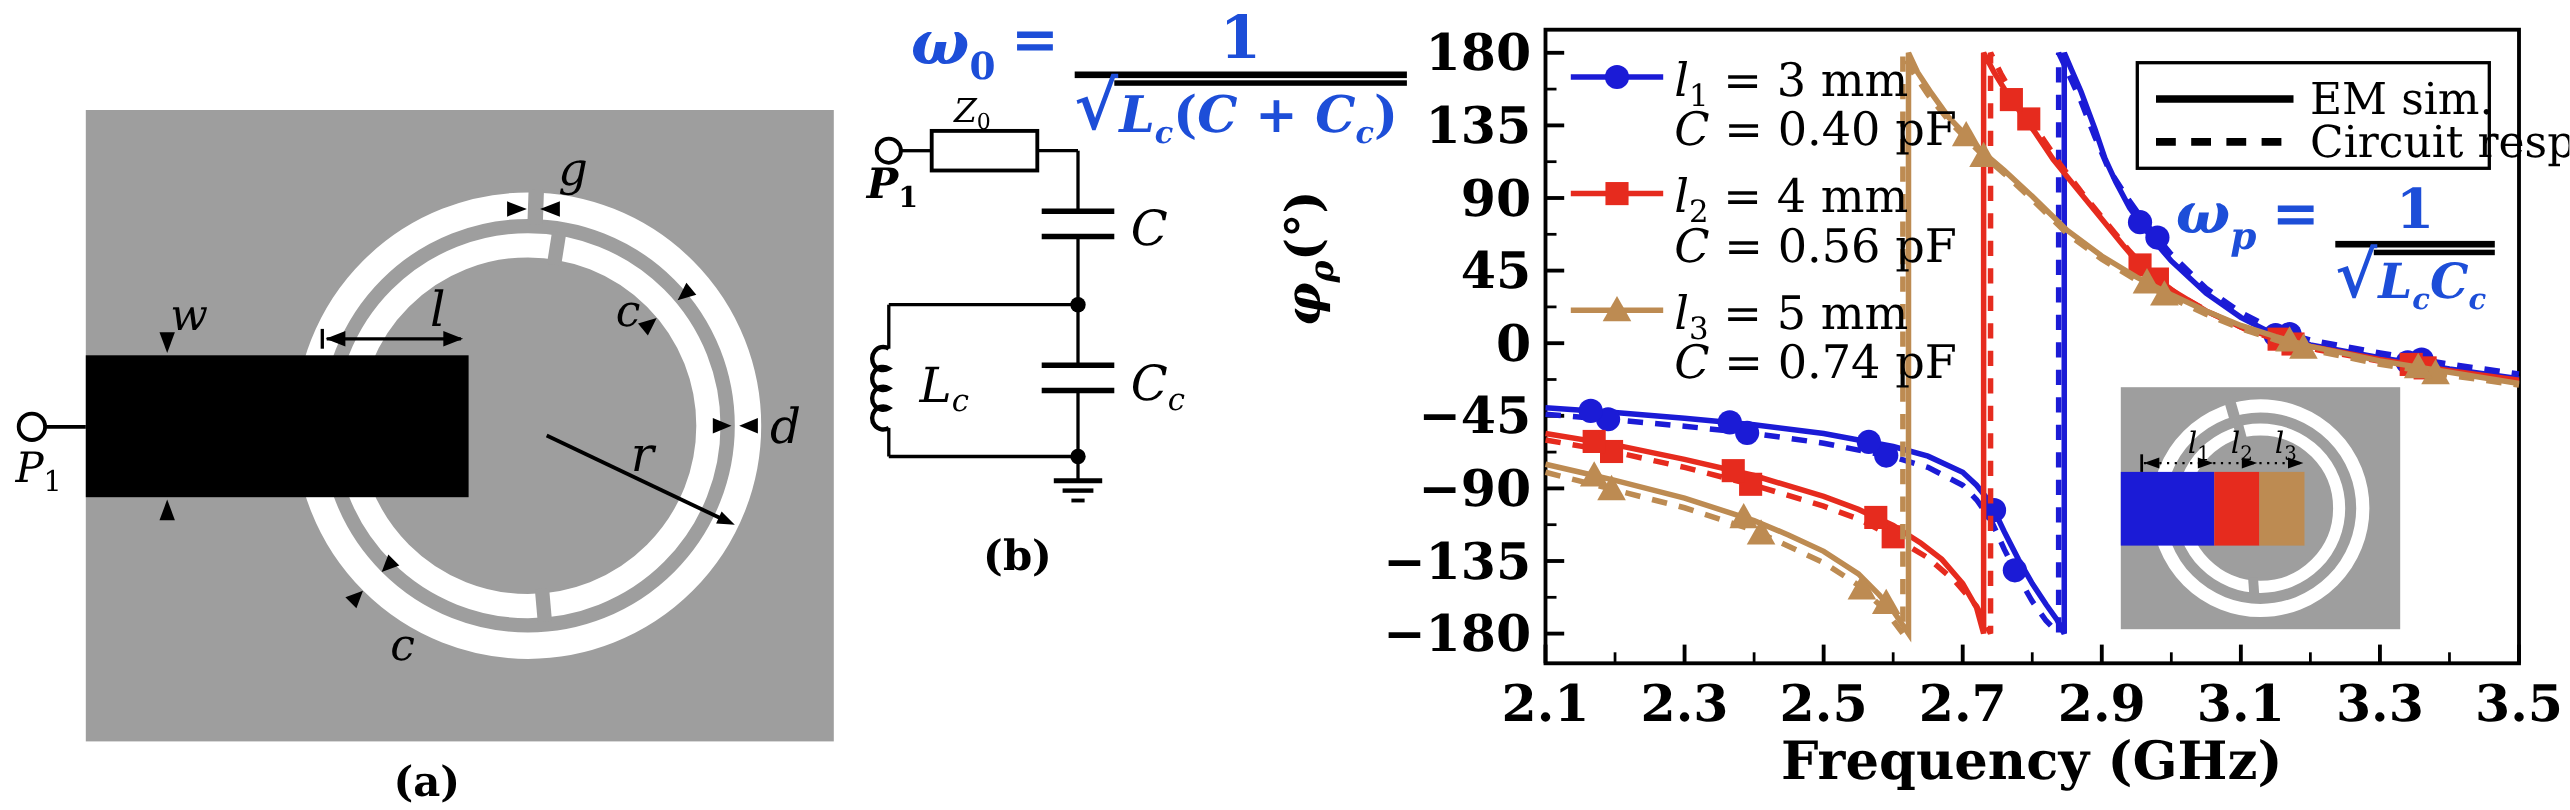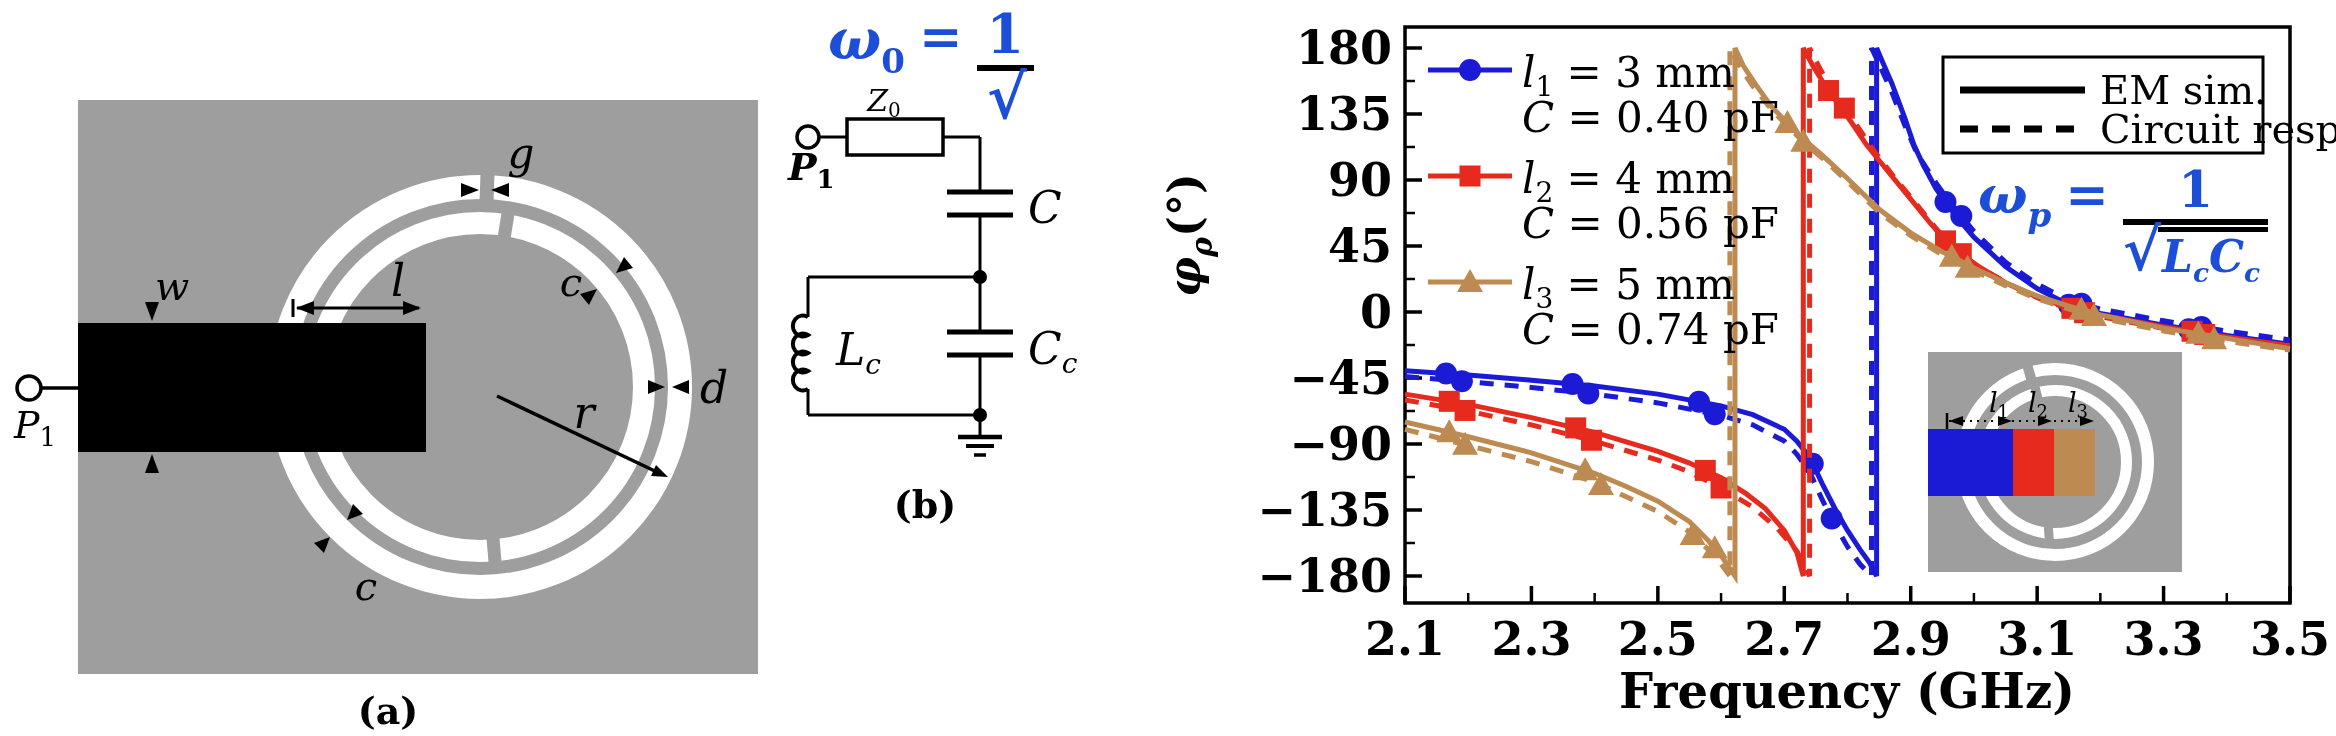--- a/index.html
+++ b/index.html
@@ -246,20 +246,21 @@
       </g>
     </svg>
 
   <div class="formula" id="formula0" style="left:828px;top:6px;">
     <span class="lhs"><span>ω</span><sub>0</sub></span>
     <span class="eq">=</span>
     <span class="frac">
       <span class="num">1</span>
       <span class="den">
         <span class="rt">√</span>
+        <span class="rad" id="rad0"><span class="v">L</span><sub>c</sub><span class="o">(</span><span class="v">C</span><span class="o"> + </span><span class="v">C</span><sub>c</sub><span class="o">)</span></span>
       </span>
     </span>
   </div>
 
   <div class="formula" id="formulap" style="left:1978px;top:164px;">
     <span class="lhs" style="font-size:52px;"><span>ω</span><sub class="it">p</sub></span>
     <span class="eq">=</span>
     <span class="frac">
       <span class="num" style="font-size:50px;">1</span>
       <span class="den" style="font-size:44px;">

